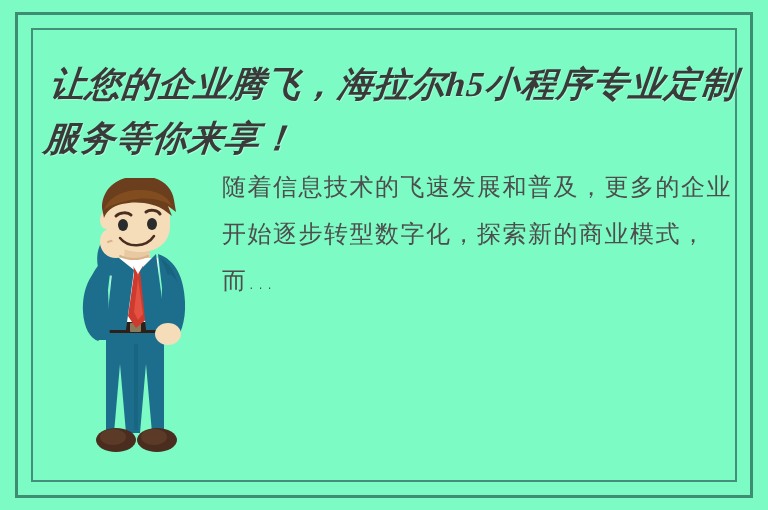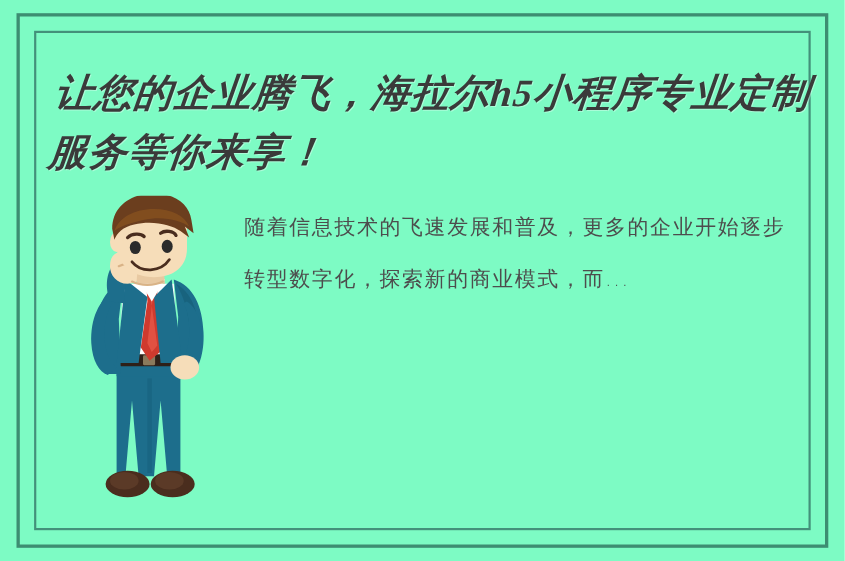--- a/index.html
+++ b/index.html
@@ -64,25 +64,25 @@
     top: 178px;
     width: 150px;
     height: 298px;
   }
   .illustration svg { display: block; width: 100%; height: 100%; }
 
   
   .body-copy {
     position: absolute;
     left: 222px;
-    top: 184px;
+    top: 164px;
     width: 510px;
     color: #4d4d4d;
     font-family: "DejaVu Sans", sans-serif;
-    font-size: 19px;
+    font-size: 24px;
     font-weight: 300;
     line-height: 47px;
     letter-spacing: 1.5px;
   }
 </style>
 </head>
 <body>
 
 <div id="poster">
 

